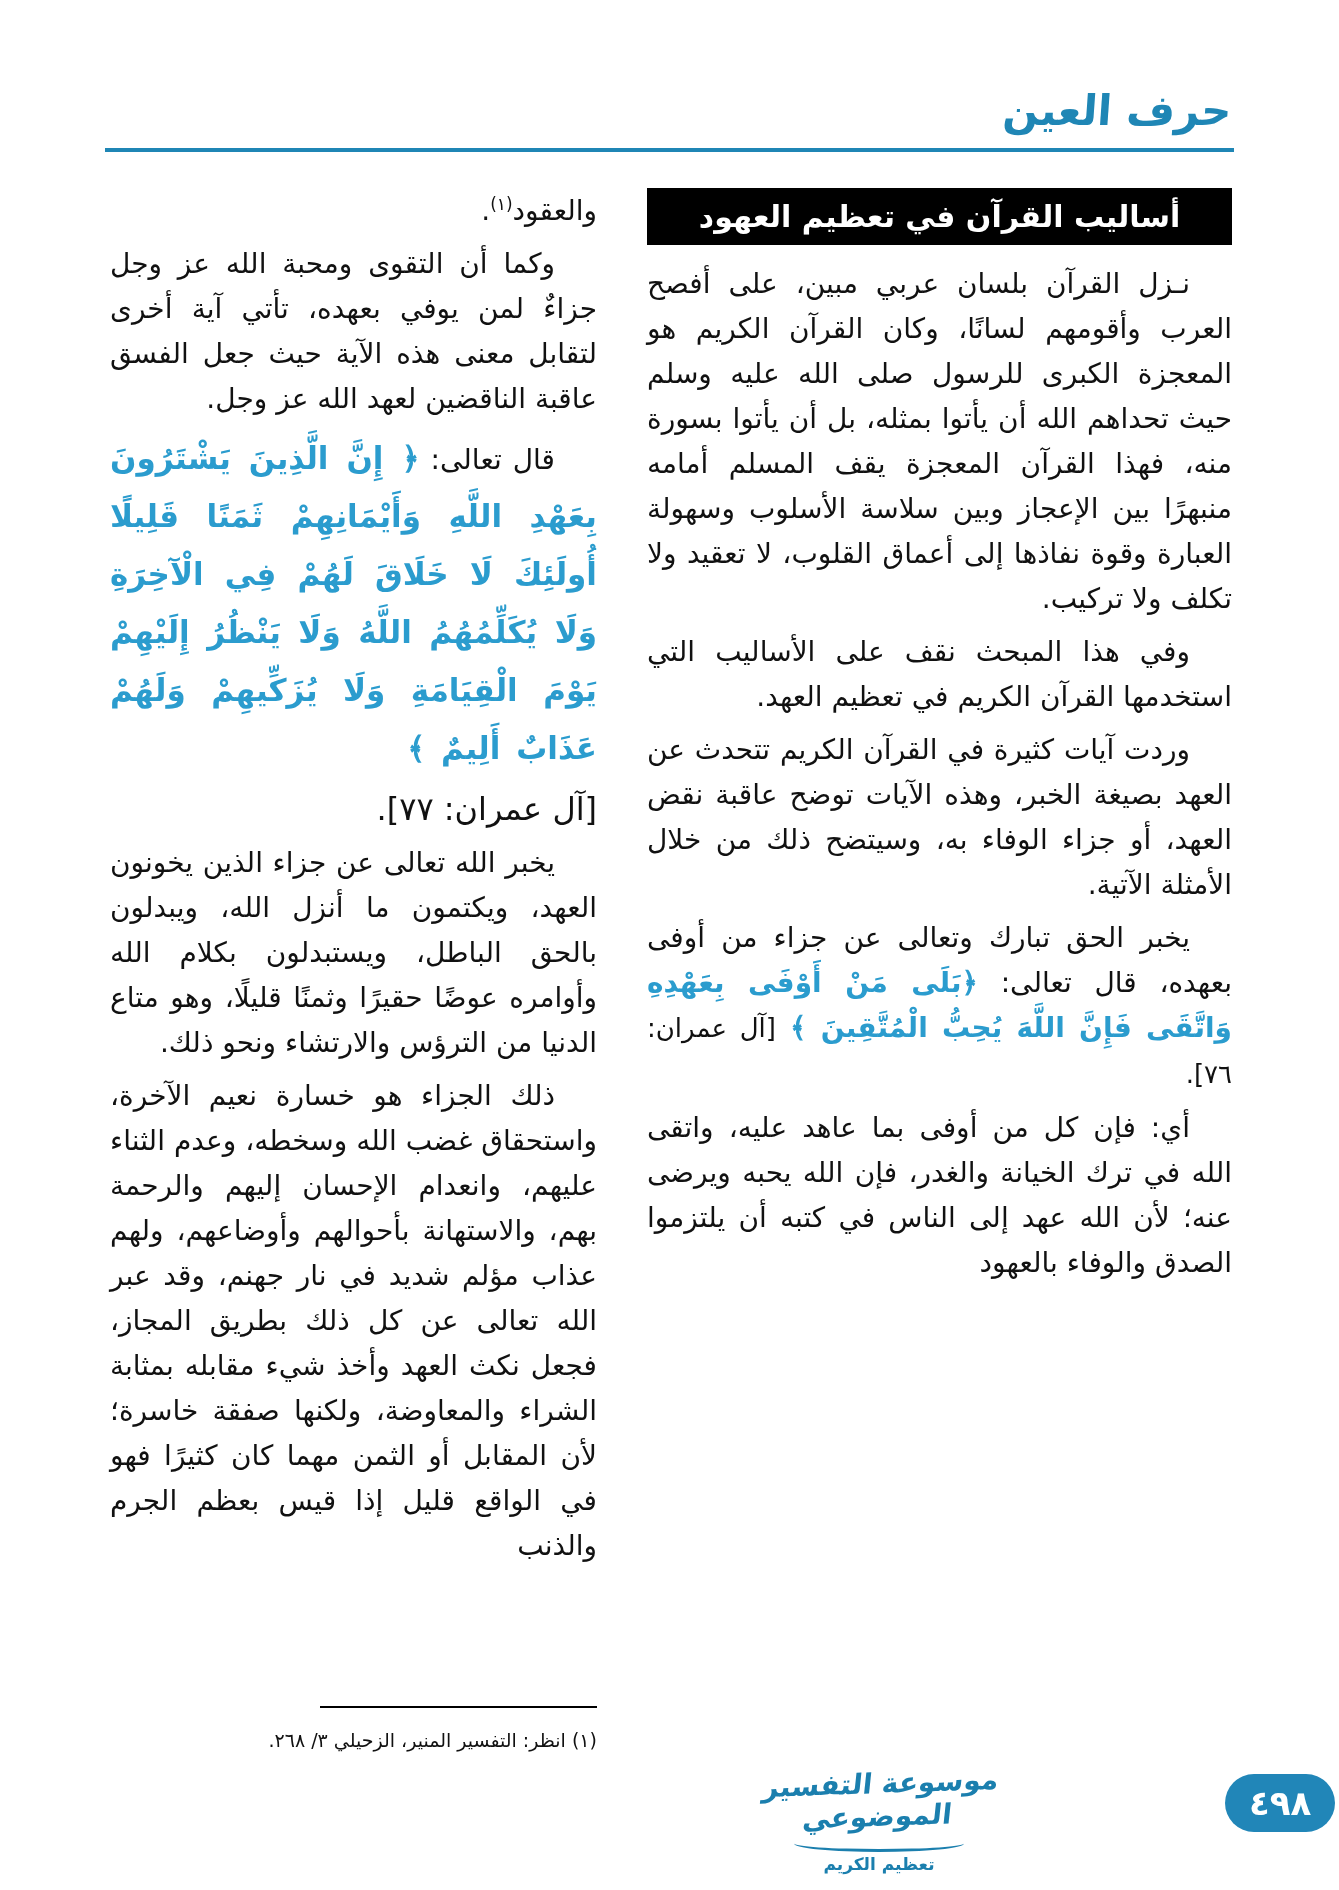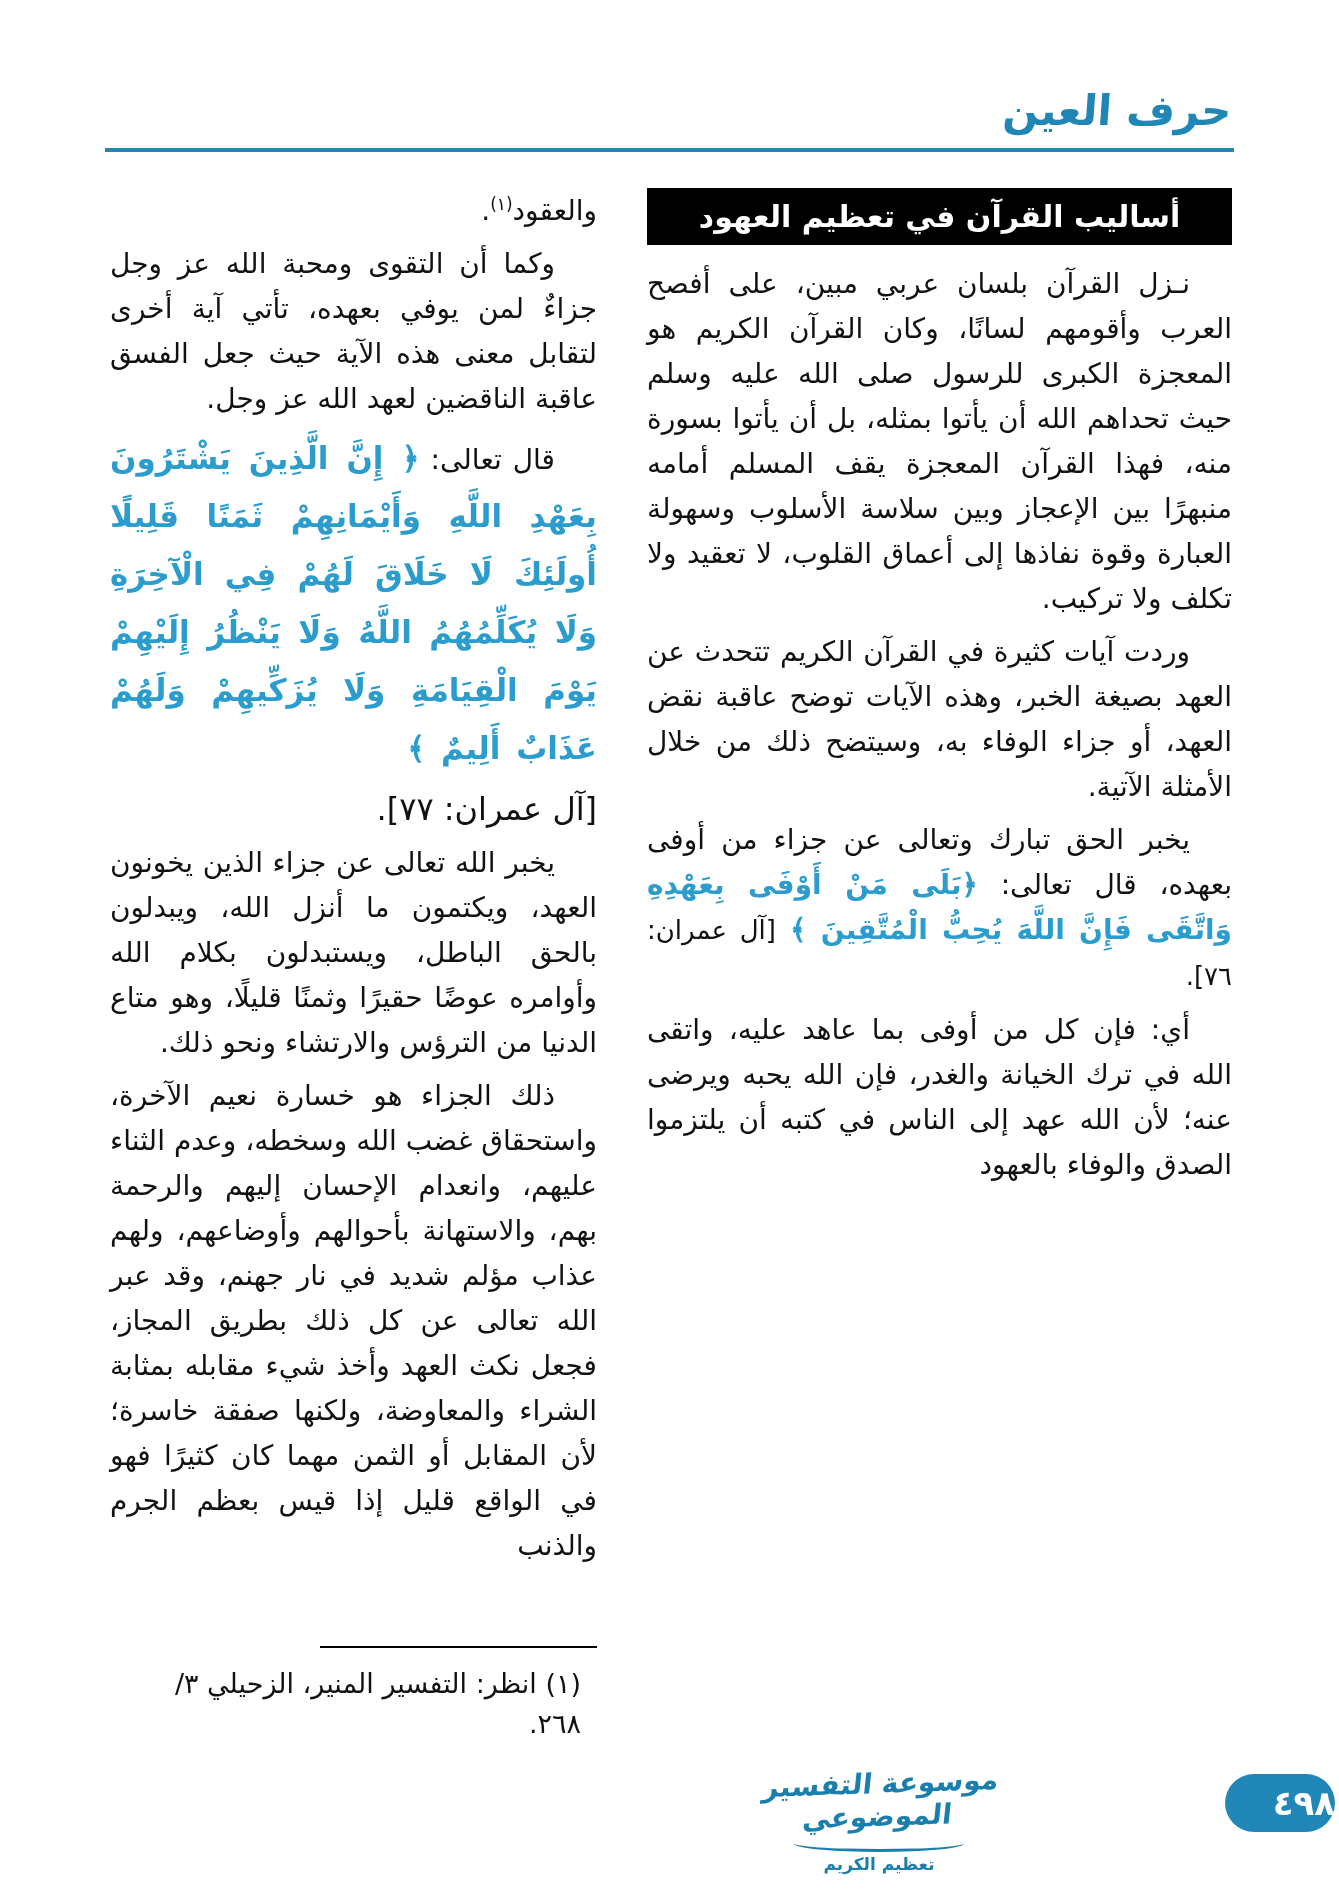--- a/index.html
+++ b/index.html
@@ -95,22 +95,22 @@
 
   
   .footnote-area { margin-top: auto; padding-top: 14px; }
   .footnote-rule {
     width: 277px;
     height: 2px;
     background: #000000;
     margin-bottom: 12px;
   }
   p.footnote {
-    margin: 16px;
-    font-size: 27px;
+    margin: 0;
+    font-size: 19px;
     line-height: 40px;
     text-align: right;
   }
 
   
   .emblem {
     position: absolute;
     bottom: 16px;
     right: 335px;
     width: 250px;
@@ -139,21 +139,21 @@
     position: absolute;
     bottom: 58px;
     right: 4px;
     width: 110px;
     height: 58px;
     background: #2186b8;
     color: #ffffff;
     border-radius: 29px;
     display: flex;
     align-items: center;
-    justify-content: flex-start;
+    justify-content: center;
     font-size: 34px;
     font-weight: bold;
   }
 </style>
 </head>
 <body>
 
 <div class="page">
 
   <div class="chapter-title">حرف العين</div>
@@ -161,20 +161,21 @@
 
   <main class="columns">
 
     <section class="col col-right">
       <div class="section-title-box">
         <span>أساليب القرآن في تعظيم العهود</span>
       </div>
 
       <p class="body indent">نـزل القرآن بلسان عربي مبين، على أفصح العرب وأقومهم لسانًا، وكان القرآن الكريم هو المعجزة الكبرى للرسول صلى الله عليه وسلم حيث تحداهم الله أن يأتوا بمثله، بل أن يأتوا بسورة منه، فهذا القرآن المعجزة يقف المسلم أمامه منبهرًا بين الإعجاز وبين سلاسة الأسلوب وسهولة العبارة وقوة نفاذها إلى أعماق القلوب، لا تعقيد ولا تكلف ولا تركيب.</p>
 
+      <p class="body indent">وفي هذا المبحث نقف على الأساليب التي استخدمها القرآن الكريم في تعظيم العهد.</p>
 
 
       <p class="body indent">وردت آيات كثيرة في القرآن الكريم تتحدث عن العهد بصيغة الخبر، وهذه الآيات توضح عاقبة نقض العهد، أو جزاء الوفاء به، وسيتضح ذلك من خلال الأمثلة الآتية.</p>
 
       <p class="body indent">
         <span>يخبر الحق تبارك وتعالى عن جزاء من أوفى بعهده، قال تعالى: </span><span class="verse inline-verse">﴿بَلَى مَنْ أَوْفَى بِعَهْدِهِ وَاتَّقَى فَإِنَّ اللَّهَ يُحِبُّ الْمُتَّقِينَ ﴾ </span><span class="cite">[آل عمران: ٧٦].</span>
       </p>
 
       <p class="body indent">أي: فإن كل من أوفى بما عاهد عليه، واتقى الله في ترك الخيانة والغدر، فإن الله يحبه ويرضى عنه؛ لأن الله عهد إلى الناس في كتبه أن يلتزموا الصدق والوفاء بالعهود</p>
     </section>

